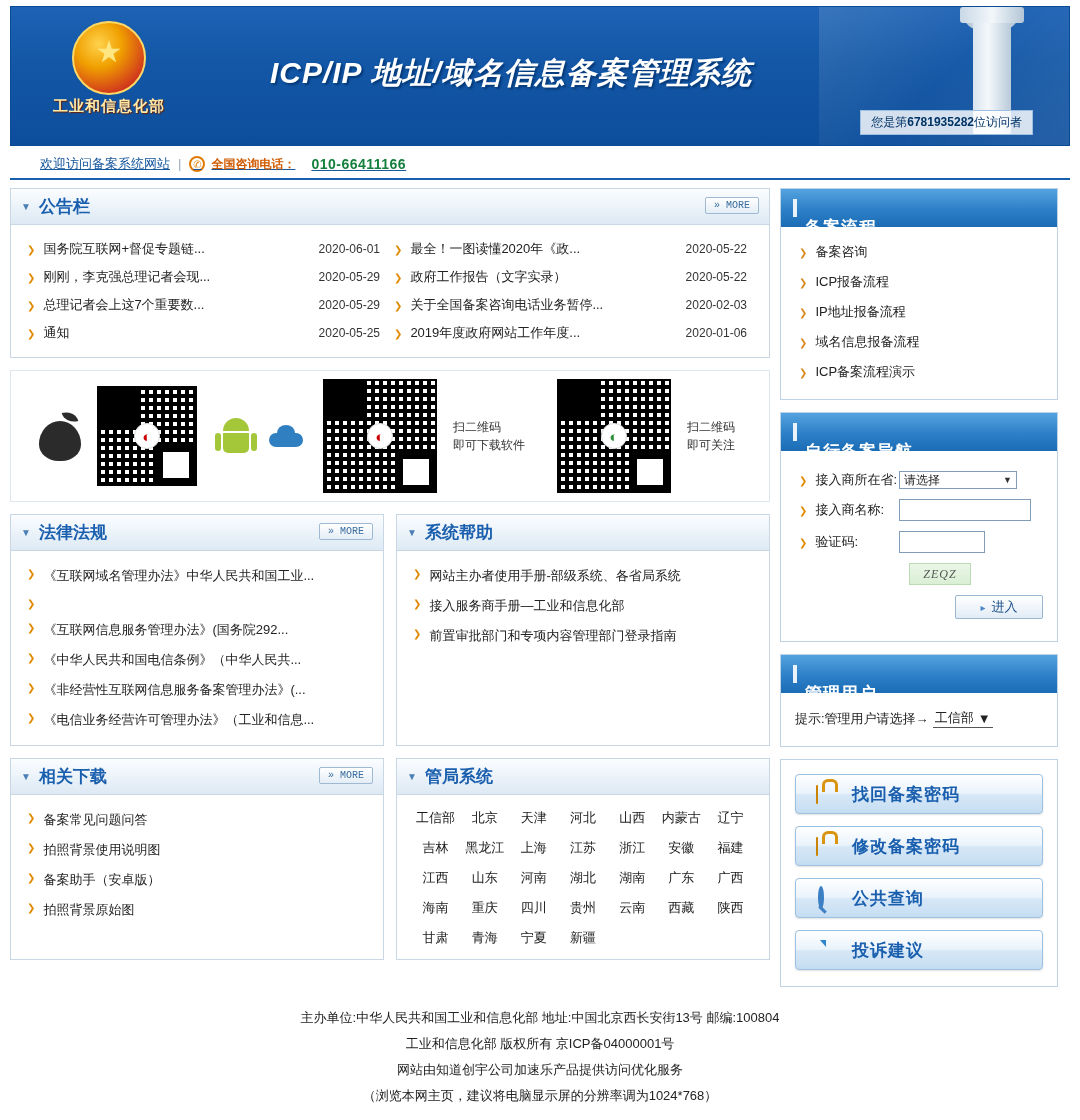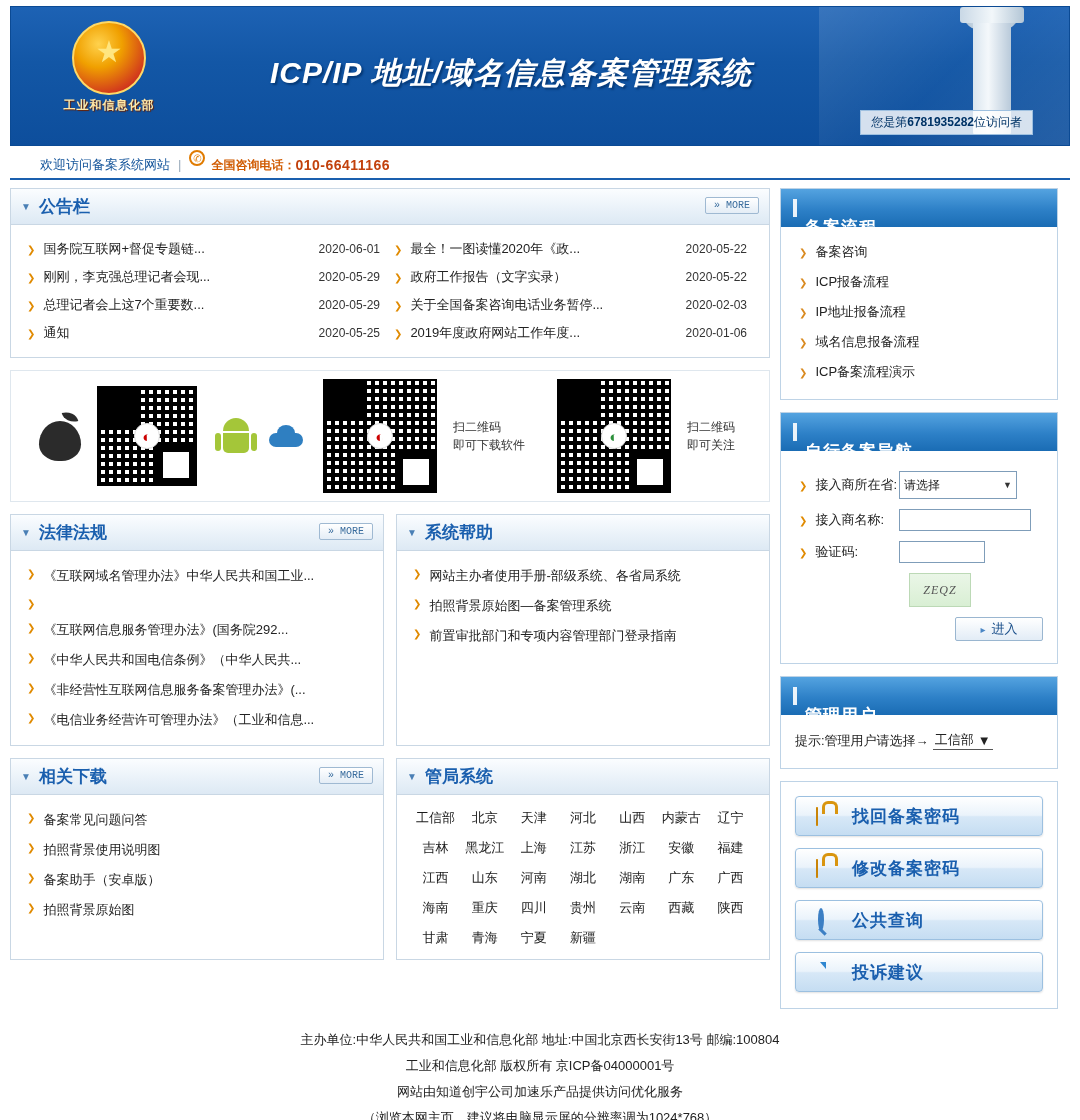--- a/index.html
+++ b/index.html
@@ -32,21 +32,21 @@
     margin: 6px auto 2px auto;
     border: 2px solid #ffd966;
     position: relative;
   }
   .emblem-circle:after {
     content: "★";
     position: absolute; left: 0; right: 0; top: 14px;
     color: #ffe680; font-size: 30px; line-height: 1;
   }
   .emblem-text {
-    color: #ffe9a8; font-size: 12px; font-weight: bold; letter-spacing: 1px;
+    color: #ffe9a8; font-size: 15px; font-weight: bold; letter-spacing: 1px;
     text-shadow: 1px 1px 1px #6b2000;
   }
   .header-title {
     position: absolute; left: 180px; top: 46px; width: 640px; text-align: center;
     color: #ffffff; font-size: 30px; font-weight: bold; font-style: italic;
     letter-spacing: 1px;
     text-shadow: 2px 2px 2px #063a78, 0 0 2px #0a4d99;
   }
   .header-right-art {
     position: absolute; right: 0; top: 0; width: 250px; height: 140px;
@@ -78,31 +78,31 @@
 
   
   .welcome-bar {
     margin: 4px 10px 0 10px;
     height: 30px; line-height: 30px;
     border-bottom: 2px solid #1a5fae;
     background: #ffffff;
     font-size: 13px;
     color: #17599f;
     padding-left: 30px;
-    display: flex; 
+    display: flex; align-items: center; text-decoration: underline;
   }
   .welcome-bar .w-text { color: #15559b; }
   .welcome-sep { color: #9ab; margin: 0 8px; }
   .phone-icon {
     display: inline-block; width: 16px; height: 16px; border-radius: 50%;
     border: 2px solid #e07b00; color: #e07b00; font-size: 10px; line-height: 13px;
     text-align: center; margin-right: 6px;
   }
   .phone-label { color: #d05a00; font-weight: bold; font-size: 12px; }
-  .phone-number { color: #c2410c; font-weight: bold; font-size: 14px; margin-left: 0; letter-spacing: 0.5px; }
+  .phone-number { color: #15803d; font-weight: bold; font-size: 14px; margin-left: 16px; letter-spacing: 0.5px; }
 
   
   .content {
     margin: 8px 10px 0 10px;
     display: flex; gap: 10px; align-items: flex-start;
   }
   .col-left { width: 760px; }
   .col-right { width: 278px; }
 
   
@@ -257,31 +257,31 @@
   .rbody { padding: 10px 14px 12px 14px; }
   .r-item {
     font-size: 13px; color: #222; padding: 6px 0 6px 0;
     display: flex; align-items: center;
   }
   .r-item .bullet { color: #d98a20; font-size: 10px; margin-right: 8px; }
 
   .form-row { display: flex; align-items: center; margin: 10px 0; }
   .form-label { font-size: 13px; color: #222; width: 104px; display: flex; align-items: center; }
   .sel {
-    width: 118px; height: 28px; border: 1px solid #7f9db9; background: #fff;
+    width: 118px; height: 18px; border: 1px solid #7f9db9; background: #fff;
     font-size: 12px; color: #222; display: flex; align-items: center;
     justify-content: space-between; padding: 0 4px;
   }
   .sel .caret { font-size: 9px; color: #333; }
   .txt {
     width: 132px; height: 22px; border: 1px solid #7f9db9; background: #fff;
   }
   .txt.small { width: 86px; }
   .captcha {
-    width: 62px; height: 34px; margin-left: 10px;
+    width: 62px; height: 22px; margin-left: 10px;
     background: linear-gradient(180deg,#eaf6e7,#d9efd4);
     border: 1px solid #bcd9b6;
     color: #555; font-size: 12px; font-style: italic;
     display: flex; align-items: center; justify-content: center;
     letter-spacing: 1px; font-family: "Liberation Serif", serif;
   }
   .enter-btn {
     margin-left: auto; width: 88px; height: 24px;
     background: linear-gradient(180deg,#ffffff,#e2ecf6);
     border: 1px solid #9ab6d0; border-radius: 2px;
@@ -499,21 +499,21 @@
             <span class="tri">▼</span>
             <span class="panel-title">系统帮助</span>
           </div>
           <div class="panel-body">
             <div class="link-row">
                 <span class="bullet">❯</span>
                 <span>网站主办者使用手册-部级系统、各省局系统</span>
               </div>
             <div class="link-row">
                 <span class="bullet">❯</span>
-                <span>拍照背景原始图—备案管理系统</span>
+                <span>接入服务商手册—工业和信息化部</span>
               </div>
             <div class="link-row">
                 <span class="bullet">❯</span>
                 <span>前置审批部门和专项内容管理部门登录指南</span>
               </div>
           </div>
         </div>
       </div>
 
       <div class="two-col">

